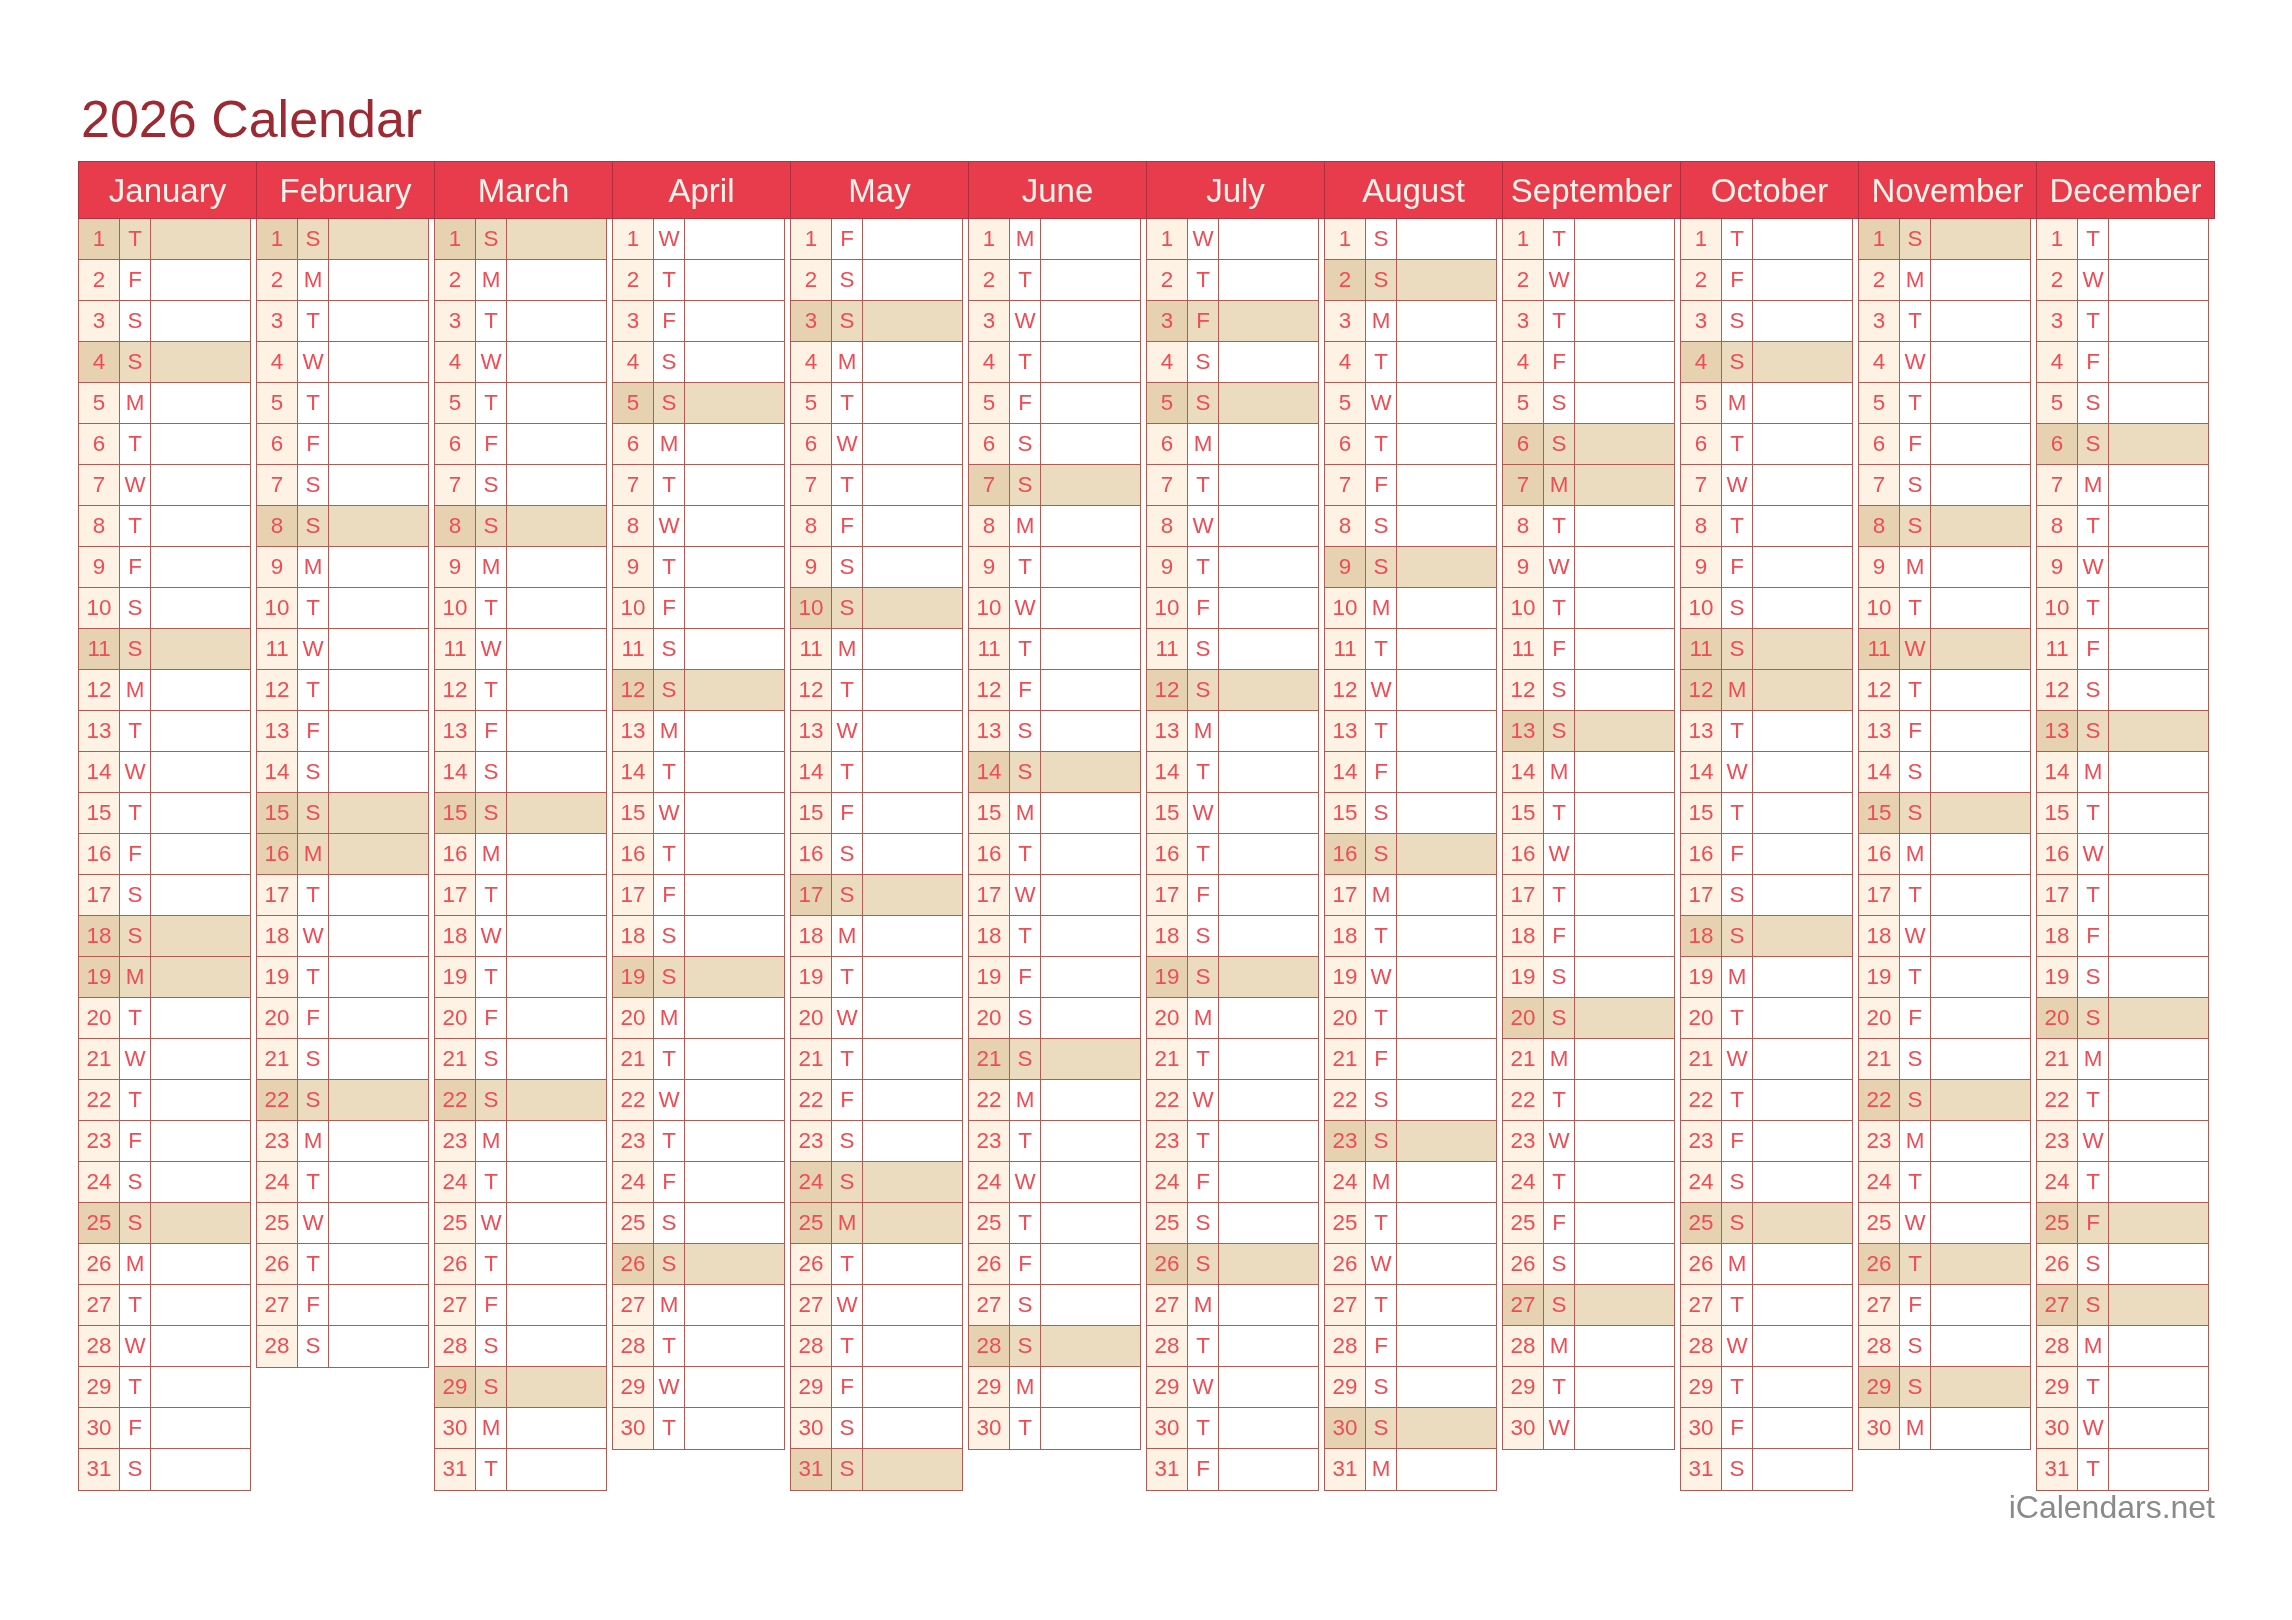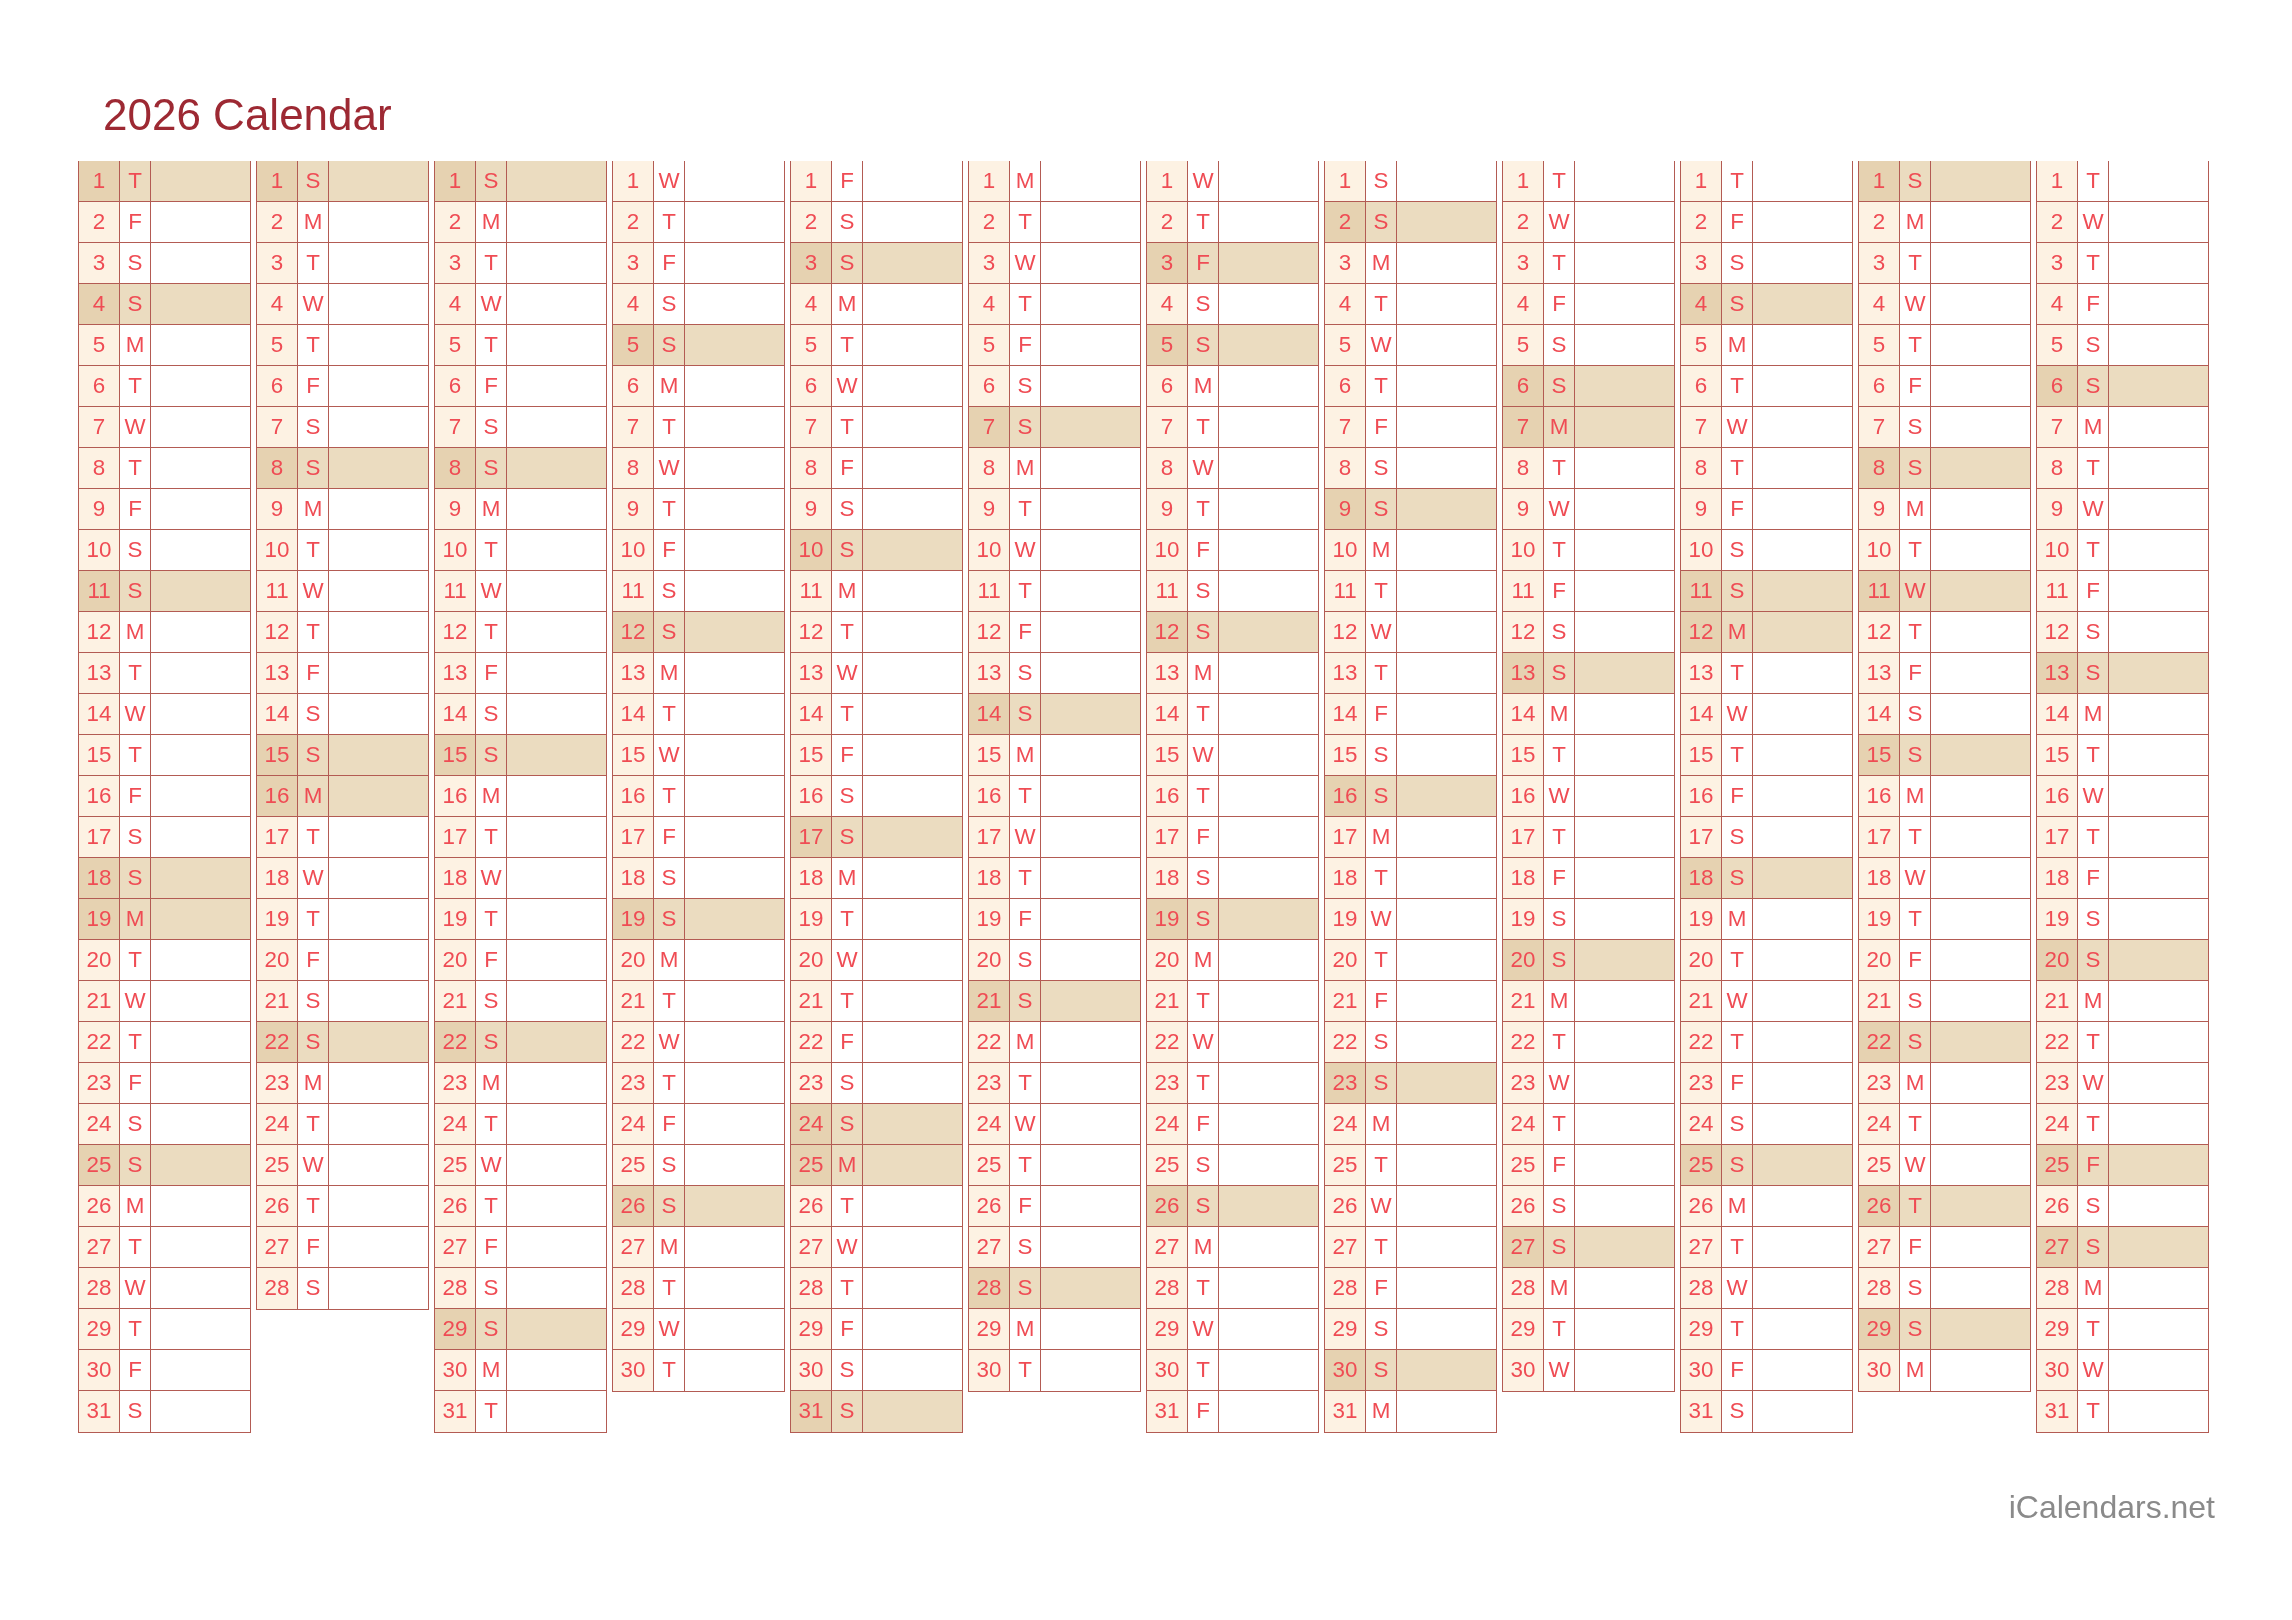--- a/index.html
+++ b/index.html
@@ -14,22 +14,22 @@
     --title-maroon:#9d2933;
     --watermark-gray:#8a8a8a;
   }
   html,body{margin:0;padding:0;}
   body{
     width:2293px;height:1620px;position:relative;background:#ffffff;
     font-family:"Liberation Sans", sans-serif;
     overflow:hidden;
   }
   .page-title{
-    position:absolute;left:103px;top:93px;
-    font-size:44px;line-height:1;letter-spacing:0px;
+    position:absolute;left:81px;top:93px;
+    font-size:52px;line-height:1;letter-spacing:0px;
     color:var(--title-maroon);
     white-space:nowrap;
   }
   .calendar{
     position:absolute;left:78px;top:161px;width:2137px;
   }
   .header-bar{
     display:flex;width:100%;height:58px;box-sizing:border-box;
     background:var(--header-red);
     border:1.8px solid var(--header-edge);
@@ -86,20 +86,34 @@
     white-space:nowrap;
     text-decoration:none;
   }
 </style>
 </head>
 <body>
 
 <div class="page-title">2026 Calendar</div>
 
 <div class="calendar">
+  <div class="header-bar" id="header-bar">
+      <div class="header-cell">January</div>
+      <div class="header-cell">February</div>
+      <div class="header-cell">March</div>
+      <div class="header-cell">April</div>
+      <div class="header-cell">May</div>
+      <div class="header-cell">June</div>
+      <div class="header-cell">July</div>
+      <div class="header-cell">August</div>
+      <div class="header-cell">September</div>
+      <div class="header-cell">October</div>
+      <div class="header-cell">November</div>
+      <div class="header-cell">December</div>
+    </div>
   <div class="months" id="months">
       <div class="mcol">
         <div class="mtable">
           <div class="drow hl">
             <div class="cell cnum">1</div>
             <div class="cell cday">T</div>
             <div class="cell cnote"></div>
           </div>
           <div class="drow">
             <div class="cell cnum">2</div>

